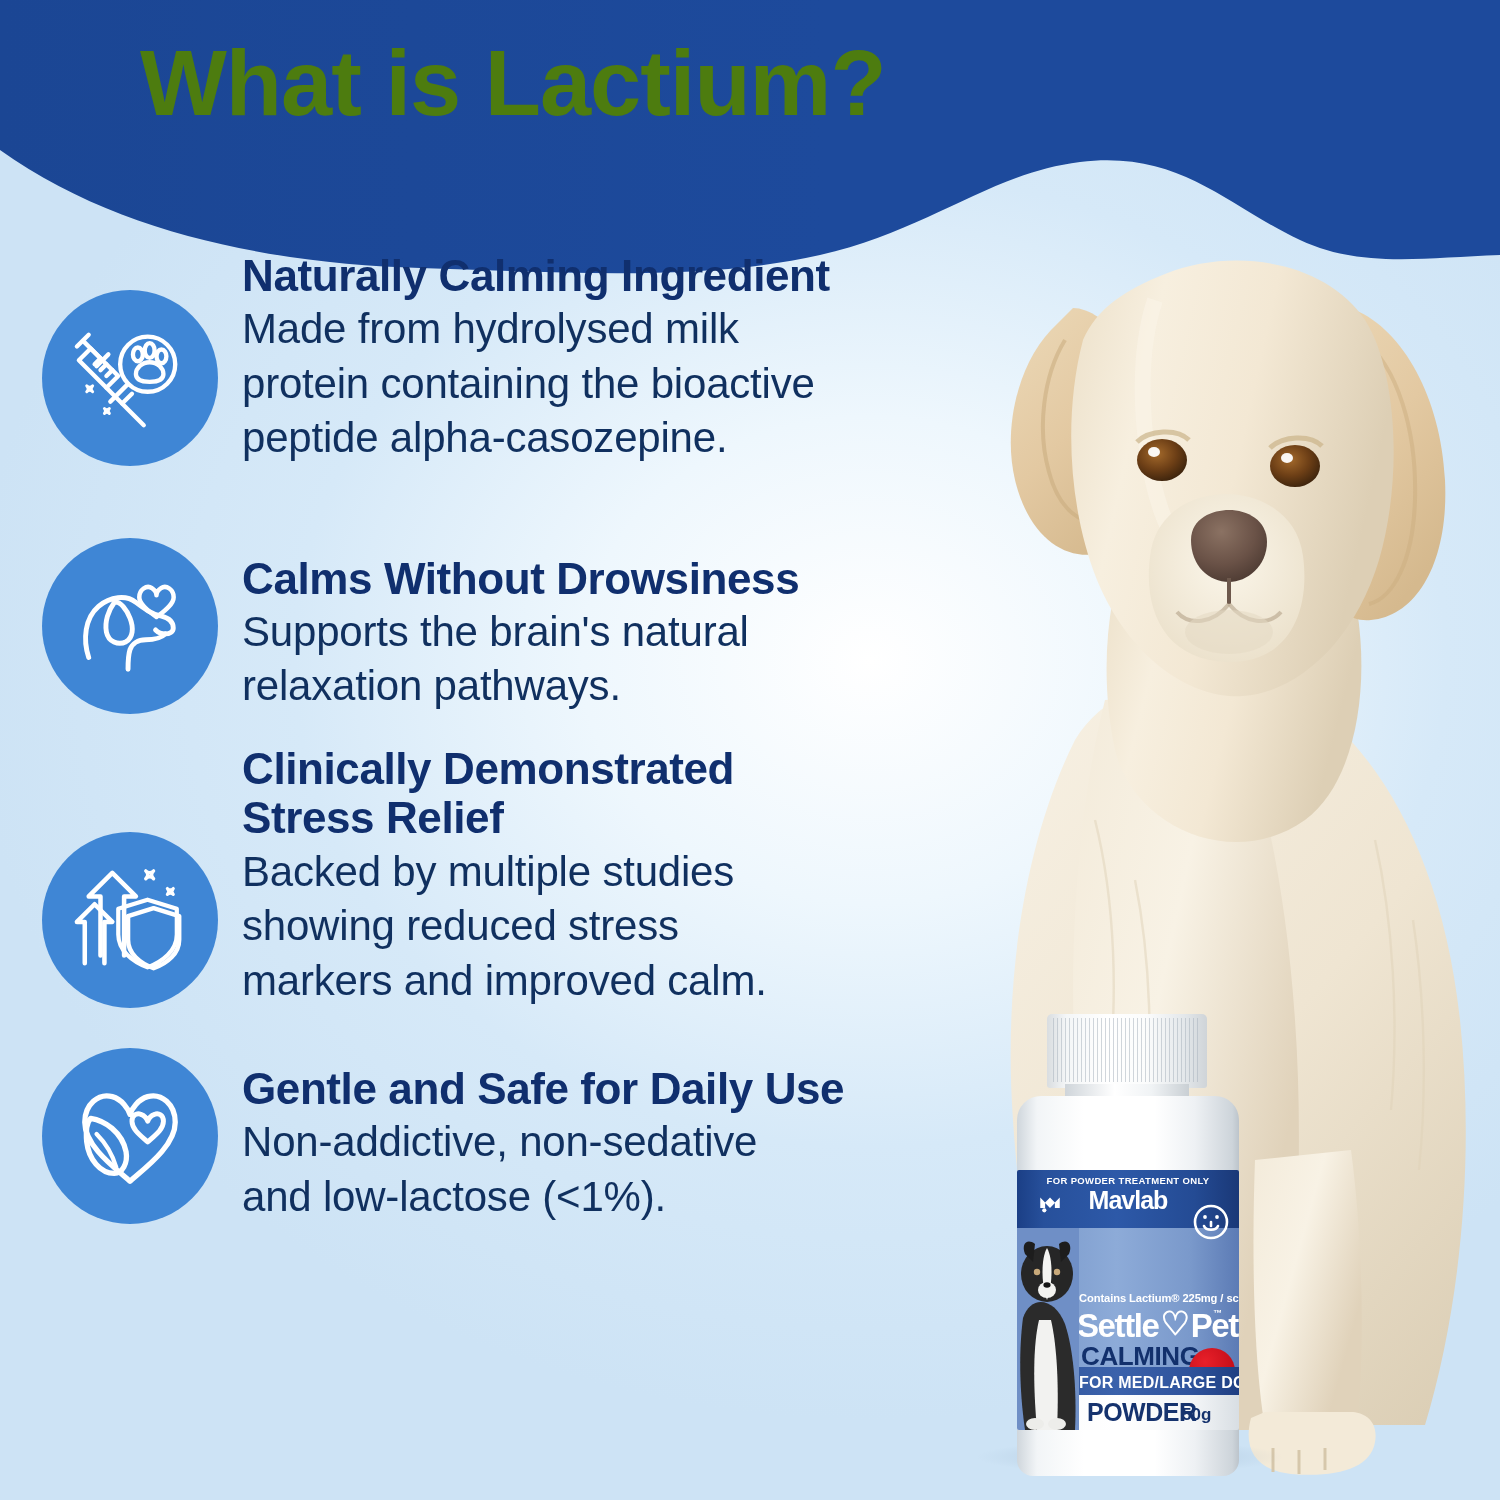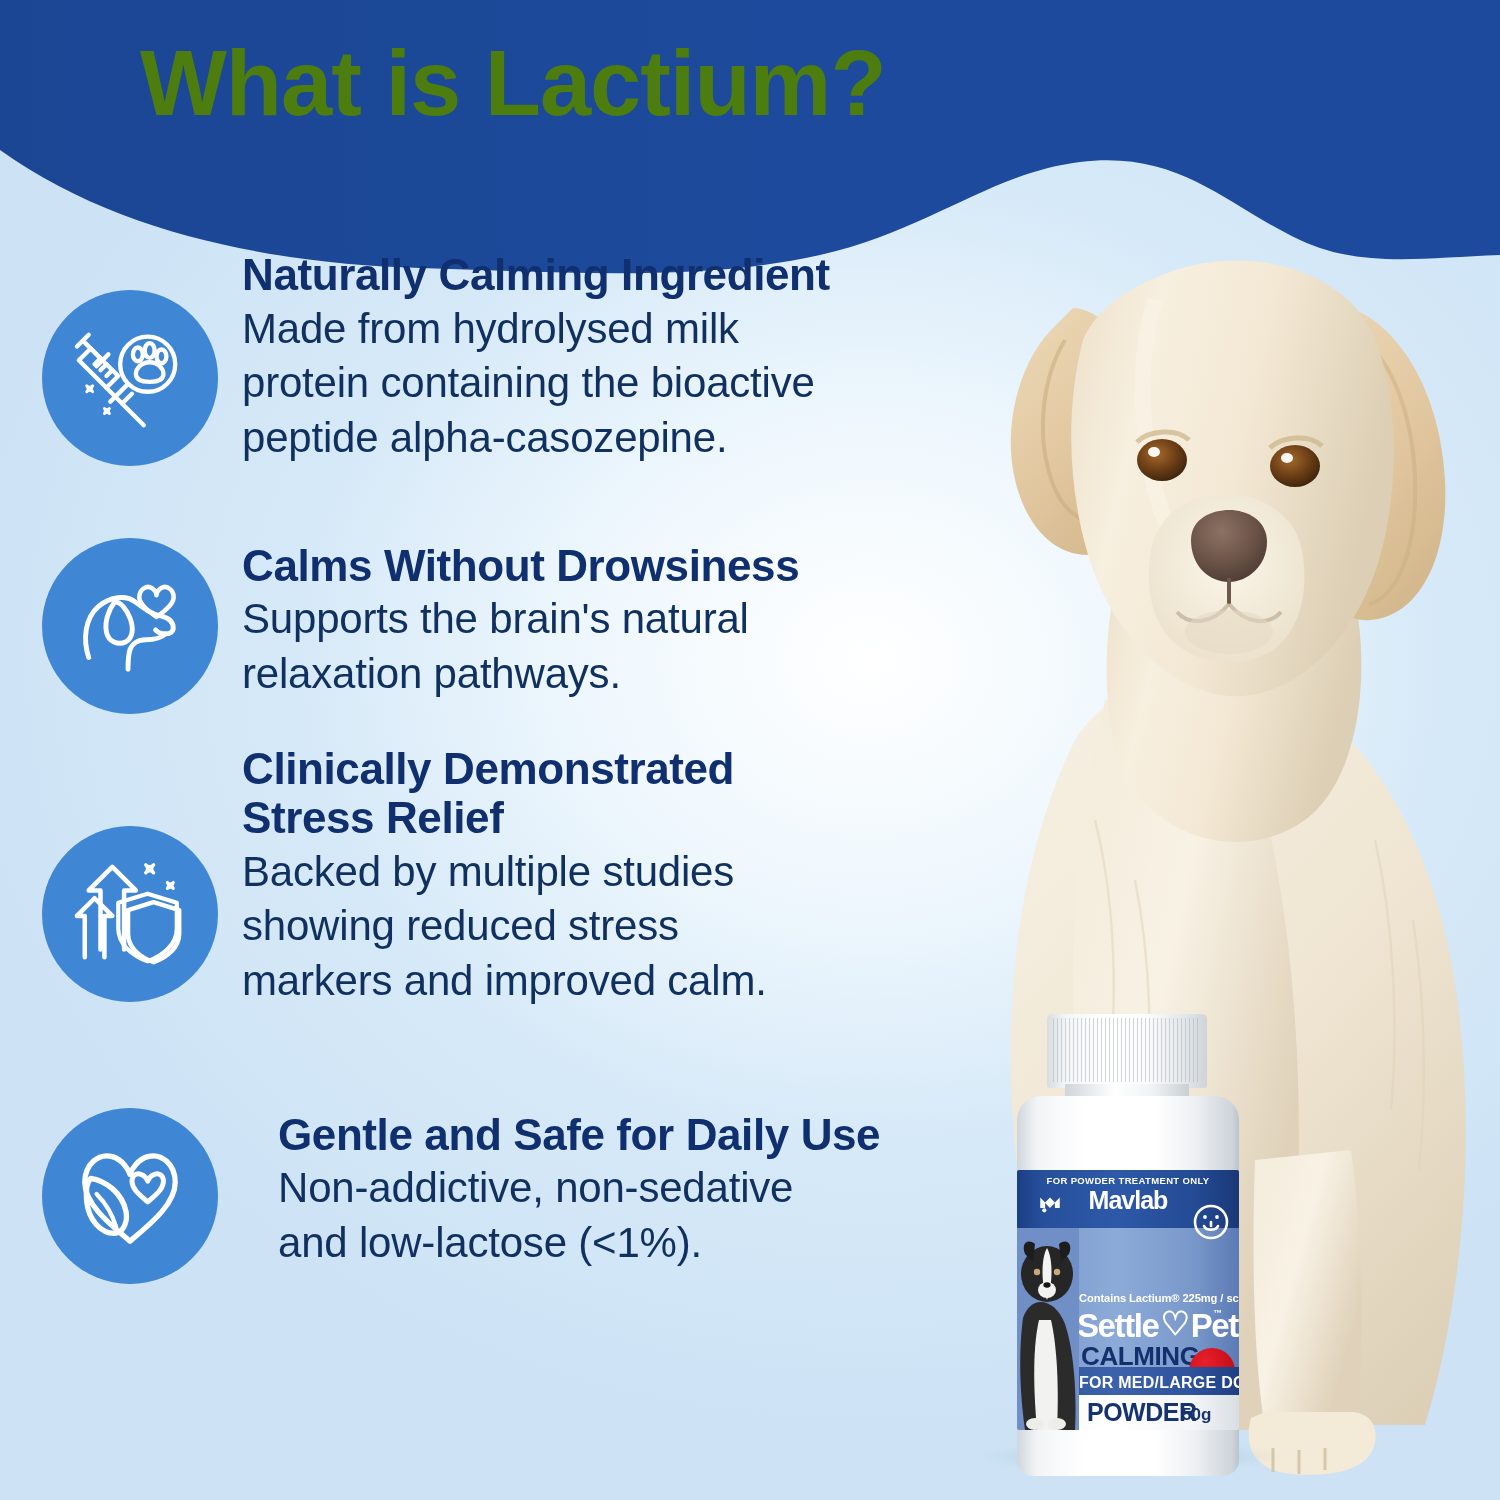--- a/index.html
+++ b/index.html
@@ -27,25 +27,25 @@
   .title {
     position:absolute; top:34px; left:140px;
     font-size:92px; font-weight:700; color:#4d7c0f;
     letter-spacing:-1px; line-height:1.08;
     white-space:nowrap;
     z-index:6;
   }
 
   
   .features { position:absolute; top:250px; left:40px; width:960px; z-index:5; }
-  .feature { position:relative; display:flex; align-items:center; }
+  .feature { position:relative; display:flex; align-items:flex-end; }
   .feat-0 { margin-top:0px;  }
   .feat-1 { margin-top:62px; }
   .feat-2 { margin-top:30px; }
-  .feat-3 { margin-top:88px;gap:36px; }
+  .feat-3 { margin-top:28px; }
 
   .icon-wrap {
     flex:0 0 180px;
     display:flex; justify-content:center;
   }
   .icon-circle {
     width:176px; height:176px; border-radius:50%;
     background:#3f86d5;
     display:flex; align-items:center; justify-content:center;
   }

